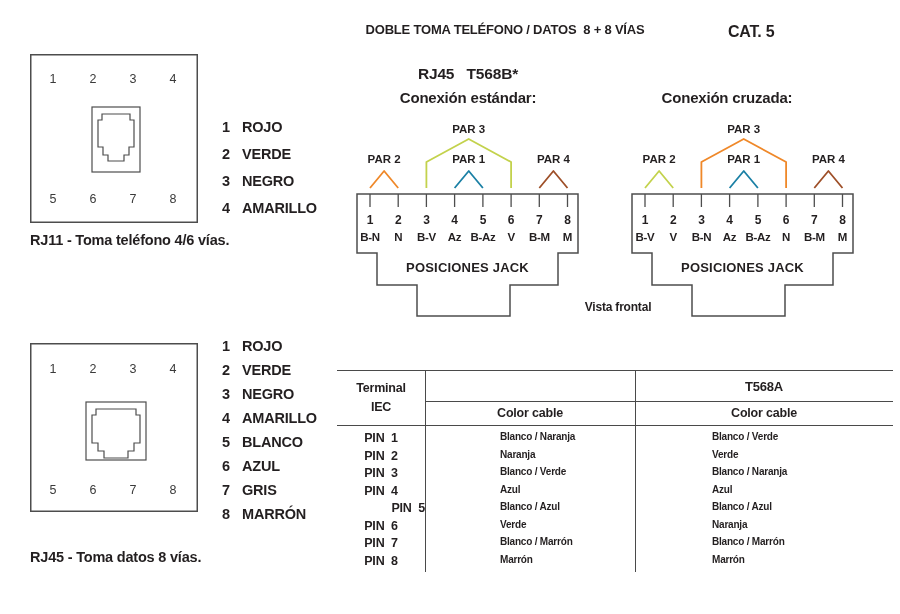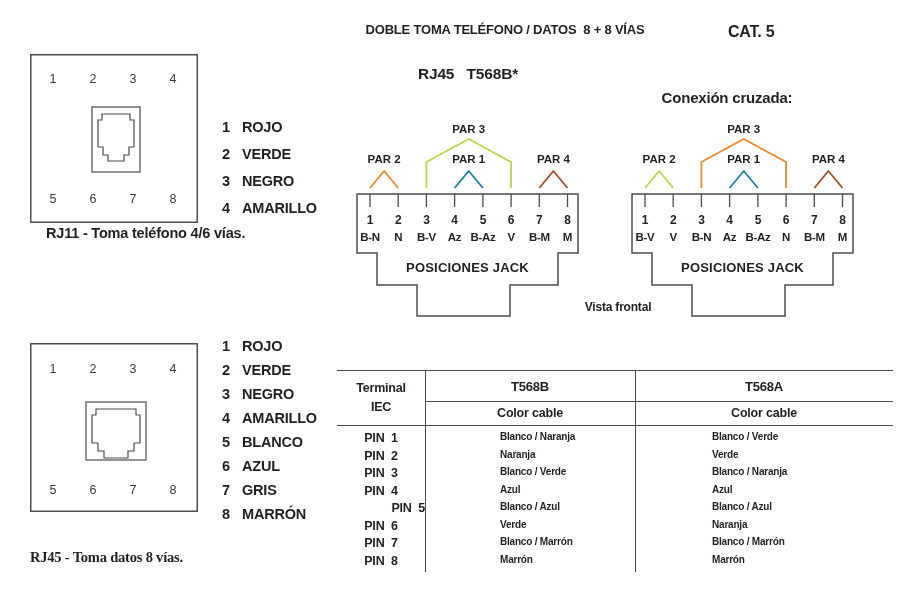--- a/index.html
+++ b/index.html
@@ -73,21 +73,21 @@
     <div class="legend-row" style="height:27px;">
       <span class="legend-num">3</span>
       <span>NEGRO</span>
     </div>
     <div class="legend-row" style="height:27px;">
       <span class="legend-num">4</span>
       <span>AMARILLO</span>
     </div>
   </div>
 
-  <div class="abs caption" style="left:30px;top:225px;margin-left:16px;">RJ11 - Toma teléfono 4/6 vías.</div>
+  <div class="abs caption" style="left:30px;top:232px;">RJ11 - Toma teléfono 4/6 vías.</div>
 
   <svg class="abs" style="left:30px;top:343px;" width="168" height="169" viewBox="0 0 168 169">
     <rect class="outline" x="0.75" y="0.75" width="166.5" height="167.5"></rect>
     <text class="sqnum" x="23" y="29.5" text-anchor="middle">1</text>
     <text class="sqnum" x="63" y="29.5" text-anchor="middle">2</text>
     <text class="sqnum" x="103" y="29.5" text-anchor="middle">3</text>
     <text class="sqnum" x="143" y="29.5" text-anchor="middle">4</text>
     <text class="sqnum" x="23" y="151" text-anchor="middle">5</text>
     <text class="sqnum" x="63" y="151" text-anchor="middle">6</text>
     <text class="sqnum" x="103" y="151" text-anchor="middle">7</text>
@@ -124,23 +124,24 @@
     <div class="legend-row" style="height:24px;">
       <span class="legend-num">7</span>
       <span>GRIS</span>
     </div>
     <div class="legend-row" style="height:24px;">
       <span class="legend-num">8</span>
       <span>MARRÓN</span>
     </div>
   </div>
 
-  <div class="abs caption" style="left:30px;top:549px;font-family:Liberation Serif, serif;">RJ45 - Toma datos 8 vías.</div>
+  <div class="abs caption" style="left:30px;top:549px;">RJ45 - Toma datos 8 vías.</div>
 
   <div class="abs dhead pre ctr" style="left:352px;top:65px;width:232px;">RJ45   T568B*</div>
+  <div class="abs dsub ctr" style="left:352px;top:89px;width:232px;">Conexión estándar:</div>
 
   <svg class="abs" style="left:352px;top:118px;" width="232" height="202" viewBox="0 0 232 202">
     <polyline class="pair" points="74.4,70 74.4,44 116.7,21 159.1,44 159.1,70" stroke="#c3d24c"></polyline>
     <polyline class="pair" points="18,70 32.1,53 46.2,70" stroke="#ef8829"></polyline>
     <polyline class="pair" points="102.6,70 116.75,53 130.9,70" stroke="#1b80a5"></polyline>
     <polyline class="pair" points="187.3,70 201.4,53 215.5,70" stroke="#9e4f28"></polyline>
     <text class="parlabel" x="116.7" y="15" text-anchor="middle">PAR 3</text>
     <text class="parlabel" x="32.1" y="45" text-anchor="middle">PAR 2</text>
     <text class="parlabel" x="116.75" y="45" text-anchor="middle">PAR 1</text>
     <text class="parlabel" x="201.4" y="45" text-anchor="middle">PAR 4</text>
@@ -216,21 +217,20 @@
   <div class="abs wtable" style="left:337px;top:370px;width:556px;height:202px;">
     <div class="vline" style="left:88px;height:201px;"></div>
     <div class="vline" style="left:298px;height:201px;"></div>
     <div class="hline" style="left:88px;top:30px;width:468px;"></div>
     <div class="hline" style="left:0;top:54px;width:556px;"></div>
 
     <div class="tcell th1" style="left:0;top:8px;width:88px;">
       <div>Terminal</div>
       <div>IEC</div>
     </div>
-    <div class="tcell thg" style="left:88px;top:8px;width:210px;">T568B</div>
     <div class="tcell thg" style="left:298px;top:8px;width:258px;">T568A</div>
     <div class="tcell ths" style="left:88px;top:35px;width:210px;">Color cable</div>
     <div class="tcell ths" style="left:298px;top:35px;width:258px;">Color cable</div>
 
     <div class="tcell trow-pin" style="left:0;top:60px;width:88px;">PIN  1</div>
     <div class="tcell trow-val" style="left:163px;top:60px;">Blanco / Naranja</div>
     <div class="tcell trow-val" style="left:375px;top:60px;">Blanco / Verde</div>
 
     <div class="tcell trow-pin" style="left:0;top:77.5px;width:88px;">PIN  2</div>
     <div class="tcell trow-val" style="left:163px;top:77.5px;">Naranja</div>

